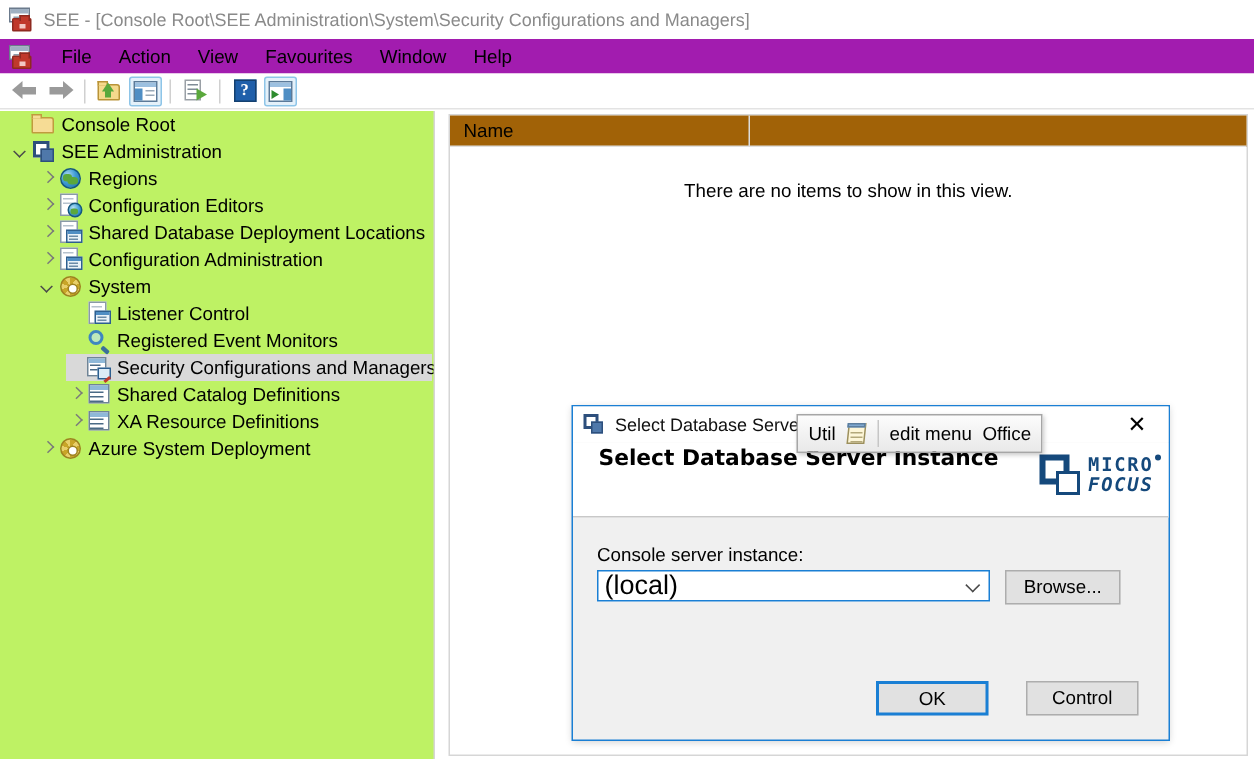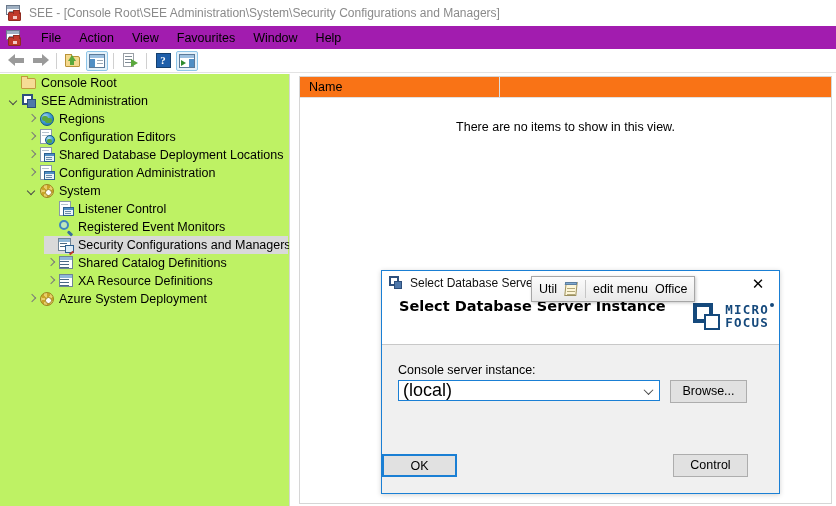--- a/index.html
+++ b/index.html
@@ -332,21 +332,21 @@
     position: absolute; right: 0px; bottom: -1px; width: 5px; height: 2px;
     background: #c0392b; transform: rotate(-40deg);
   }
 
   
   .list-pane {
     position: absolute; left: 299px; top: 76px; width: 533px; height: 428px;
     background: #ffffff; border: 1px solid #d6d6d6;
   }
   .list-header {
-    position: relative; height: 21px; background: #f97316;
+    position: relative; height: 21px; background: #a16207;
     border-bottom: 1px solid #e0e0e0;
     display: flex; align-items: center;
   }
   .list-header .col-name {
     font-size: 12.5px; color: #000; padding-left: 9px;
     width: 200px; height: 21px; line-height: 21px;
     border-right: 1px solid #dcdcdc;
   }
   .list-empty {
     margin-top: 22px; text-align: center; font-size: 12.5px; color: #000;
@@ -412,21 +412,21 @@
   .mf-text .l1, .mf-text .l2 {
     font-family: "DejaVu Sans Mono", monospace;
     font-weight: bold; font-size: 12.5px; color: #15497c;
     letter-spacing: 1.2px; display: block;
   }
   .mf-text .l1 { position: relative; }
   .mf-text .l1:after {
     content: ""; position: absolute; right: -5px; top: -1px;
     width: 4px; height: 4px; border-radius: 50%; background: #15497c;
   }
-  .mf-text .l2 { margin-top: 1px; }
+  .mf-text .l2 { margin-top: 1px; font-style: italic; }
 
   .dlg-body { padding: 18px 16px 0 16px; position: relative; }
   .field-label { font-size: 12.5px; color: #000; margin-bottom: 3px; }
   .field-row { display: flex; align-items: flex-start; gap: 10px; }
   .combo {
     width: 262px; height: 21px; background: #ffffff;
     border: 1px solid #1a7fd4; display: flex; align-items: center;
     position: relative; padding-left: 4px;
   }
   .combo .val { font-size: 18px; color: #000; }
@@ -435,22 +435,22 @@
     border-right: 1.4px solid #4a4a4a; border-bottom: 1.4px solid #4a4a4a;
     transform: rotate(45deg) translate(-1px,-1px);
   }
   .btn {
     background: #e1e1e1; border: 1px solid #adadad;
     font-size: 12.5px; color: #000; text-align: center;
     cursor: default;
   }
   .btn-browse { width: 77px; height: 23px; line-height: 21px; }
   .dlg-footer {
-    position: absolute; left: 0; right: 12px; bottom: 16px;
-    display: flex; justify-content: space-between; gap: 25px; padding-right: 19px;
+    position: absolute; left: 0; right: 1px; bottom: 16px;
+    display: flex; justify-content: flex-end; gap: 25px; padding-right: 19px;
   }
   .btn-ok {
     width: 75px; height: 23px; line-height: 21px;
     border: 2px solid #1a7fd4; background: #e1e1e1;
   }
   .btn-cancel { width: 75px; height: 23px; line-height: 21px; }
 
   
   .float-bar {
     position: absolute; left: 531px; top: 276px; height: 26px;

